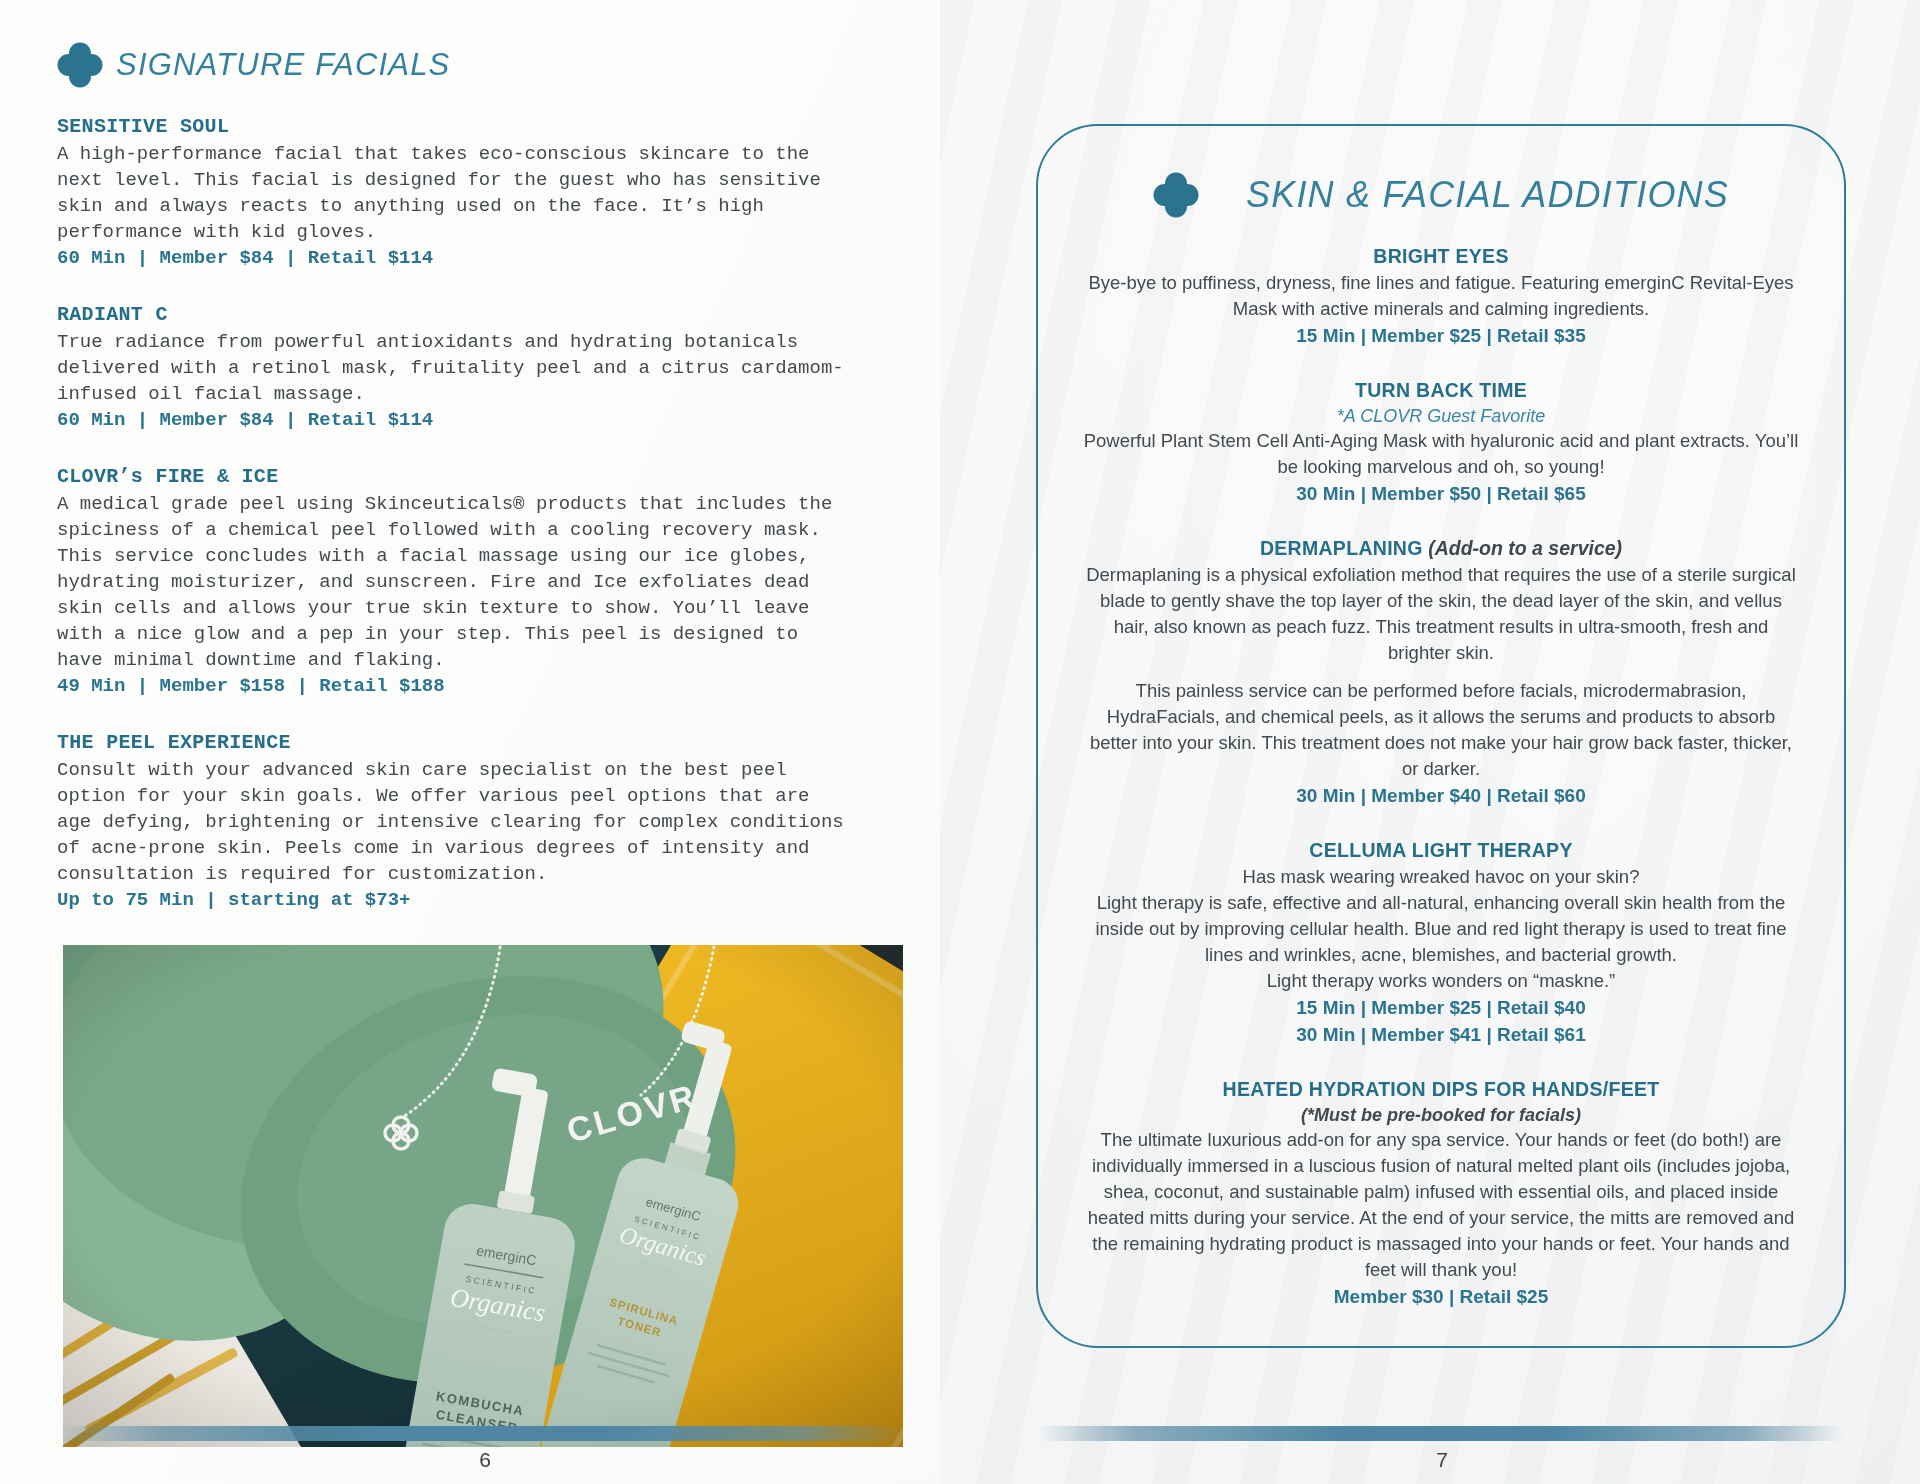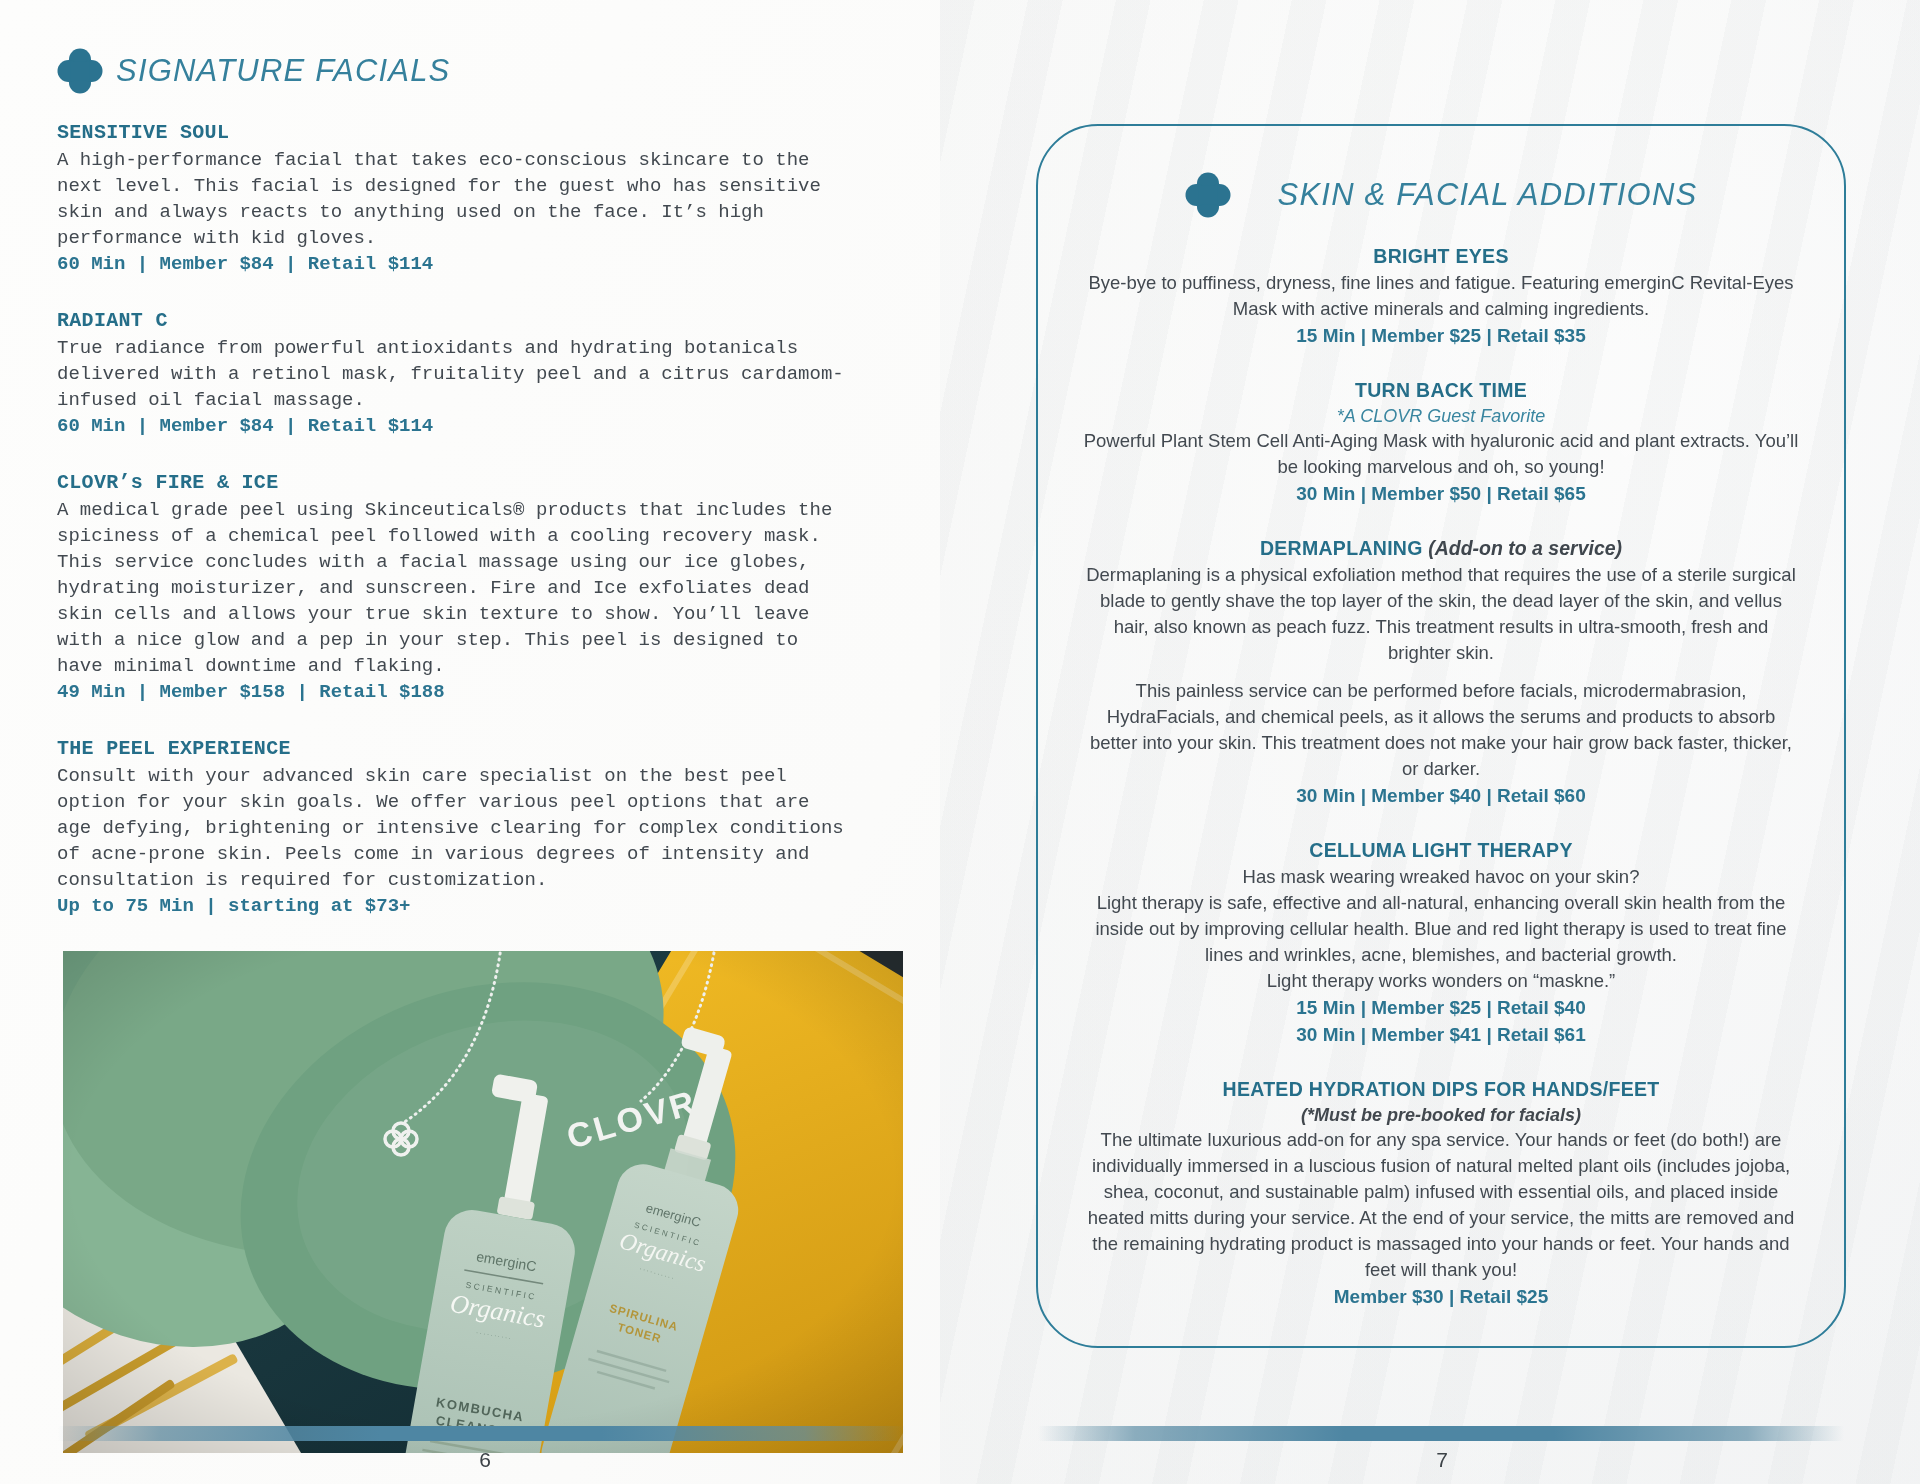--- a/index.html
+++ b/index.html
@@ -12,21 +12,21 @@
     position:relative;width:1920px;height:1484px;
     background:linear-gradient(115deg,#fdfdfc 0%,#fbfbfa 48%,#f3f4f5 100%);
   }
   .fabric{
     position:absolute;right:0;top:0;width:980px;height:1484px;pointer-events:none;
     background:
       repeating-linear-gradient(102deg, rgba(210,214,216,.14) 0 34px, rgba(255,255,255,0) 34px 86px),
       radial-gradient(ellipse at 70% 30%, rgba(255,255,255,.5), rgba(228,231,232,.25));
   }
   
-  .page-left{position:absolute;left:57px;top:48px;width:848px;}
+  .page-left{position:absolute;left:57px;top:42px;width:848px;}
   .title-row{display:flex;align-items:center;gap:13px;margin:0 0 27px 0;}
   .clover{width:46px;height:46px;flex:0 0 auto;}
   h1.doc-title{
     margin:0;font-size:31px;font-weight:500;font-style:italic;
     color:#35809c;letter-spacing:1.2px;white-space:nowrap;
   }
   .svc{width:792px;margin:0 0 31px 0;font-family:Liberation Mono, monospace;}
   .svc h2{
     margin:0 0 3px 0;font-size:20px;color:#256e89;
     letter-spacing:.3px;font-weight:bold;
@@ -35,21 +35,21 @@
   .price{font-size:19px;line-height:27px;font-weight:bold;color:#2b7490;}
   .photo-wrap{width:840px;height:502px;margin:8px 0 0 6px;}
   .photo-wrap svg{display:block;width:840px;height:502px;}
   
   .panel{
     position:absolute;left:1036px;top:124px;width:810px;height:1224px;
     box-sizing:border-box;border:2px solid #2e7d99;border-radius:62px;
     text-align:center;padding:46px 44px 0 44px;
   }
   .panel .title-row{justify-content:center;margin-bottom:27px;}
-  .panel h1.doc-title{font-size:31px;margin-left:34px;}
+  .panel h1.doc-title{font-size:36px;margin-left:34px;}
   .rsvc{margin:0 0 30px 0;}
   .rsvc h2{
     margin:0 0 2px 0;font-size:19.5px;color:#256e89;
     letter-spacing:.3px;font-weight:bold;
   }
   .rsvc h2 .suffix{
     color:#3f464d;font-style:italic;font-weight:600;letter-spacing:0;
   }
   .rsvc p{margin:0;font-size:18.5px;line-height:26px;color:#424950;}
   .rsvc p.gap{margin-top:12px;}

